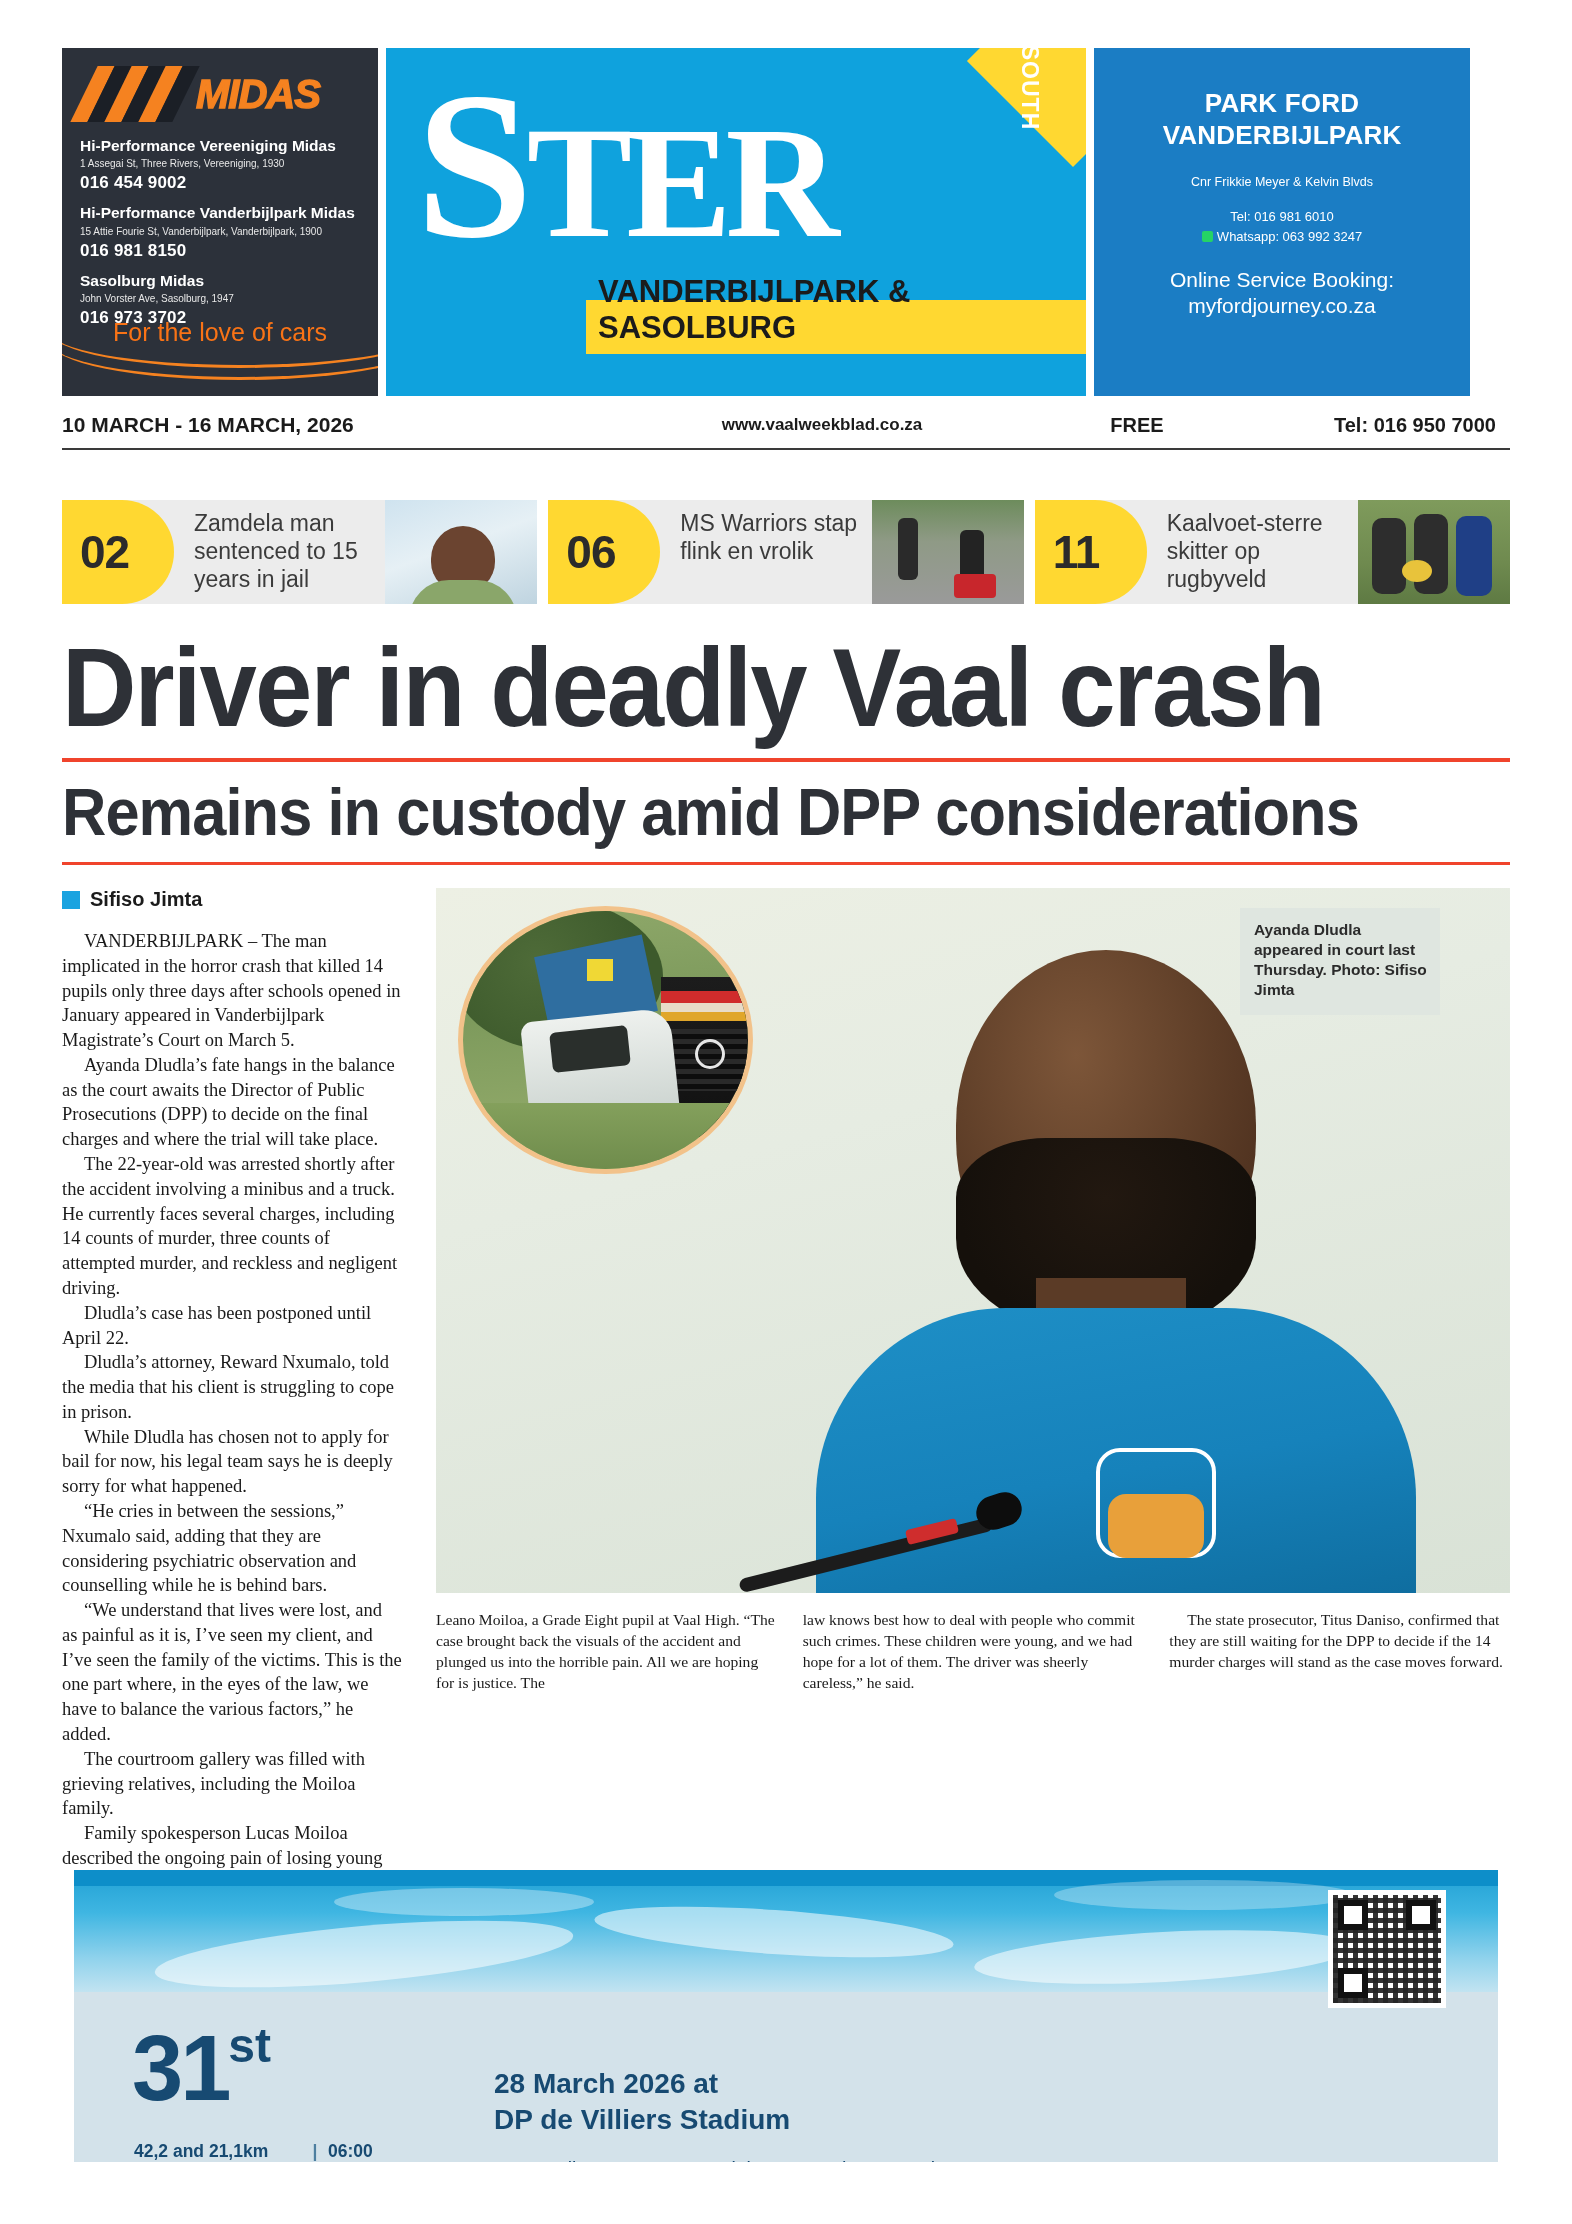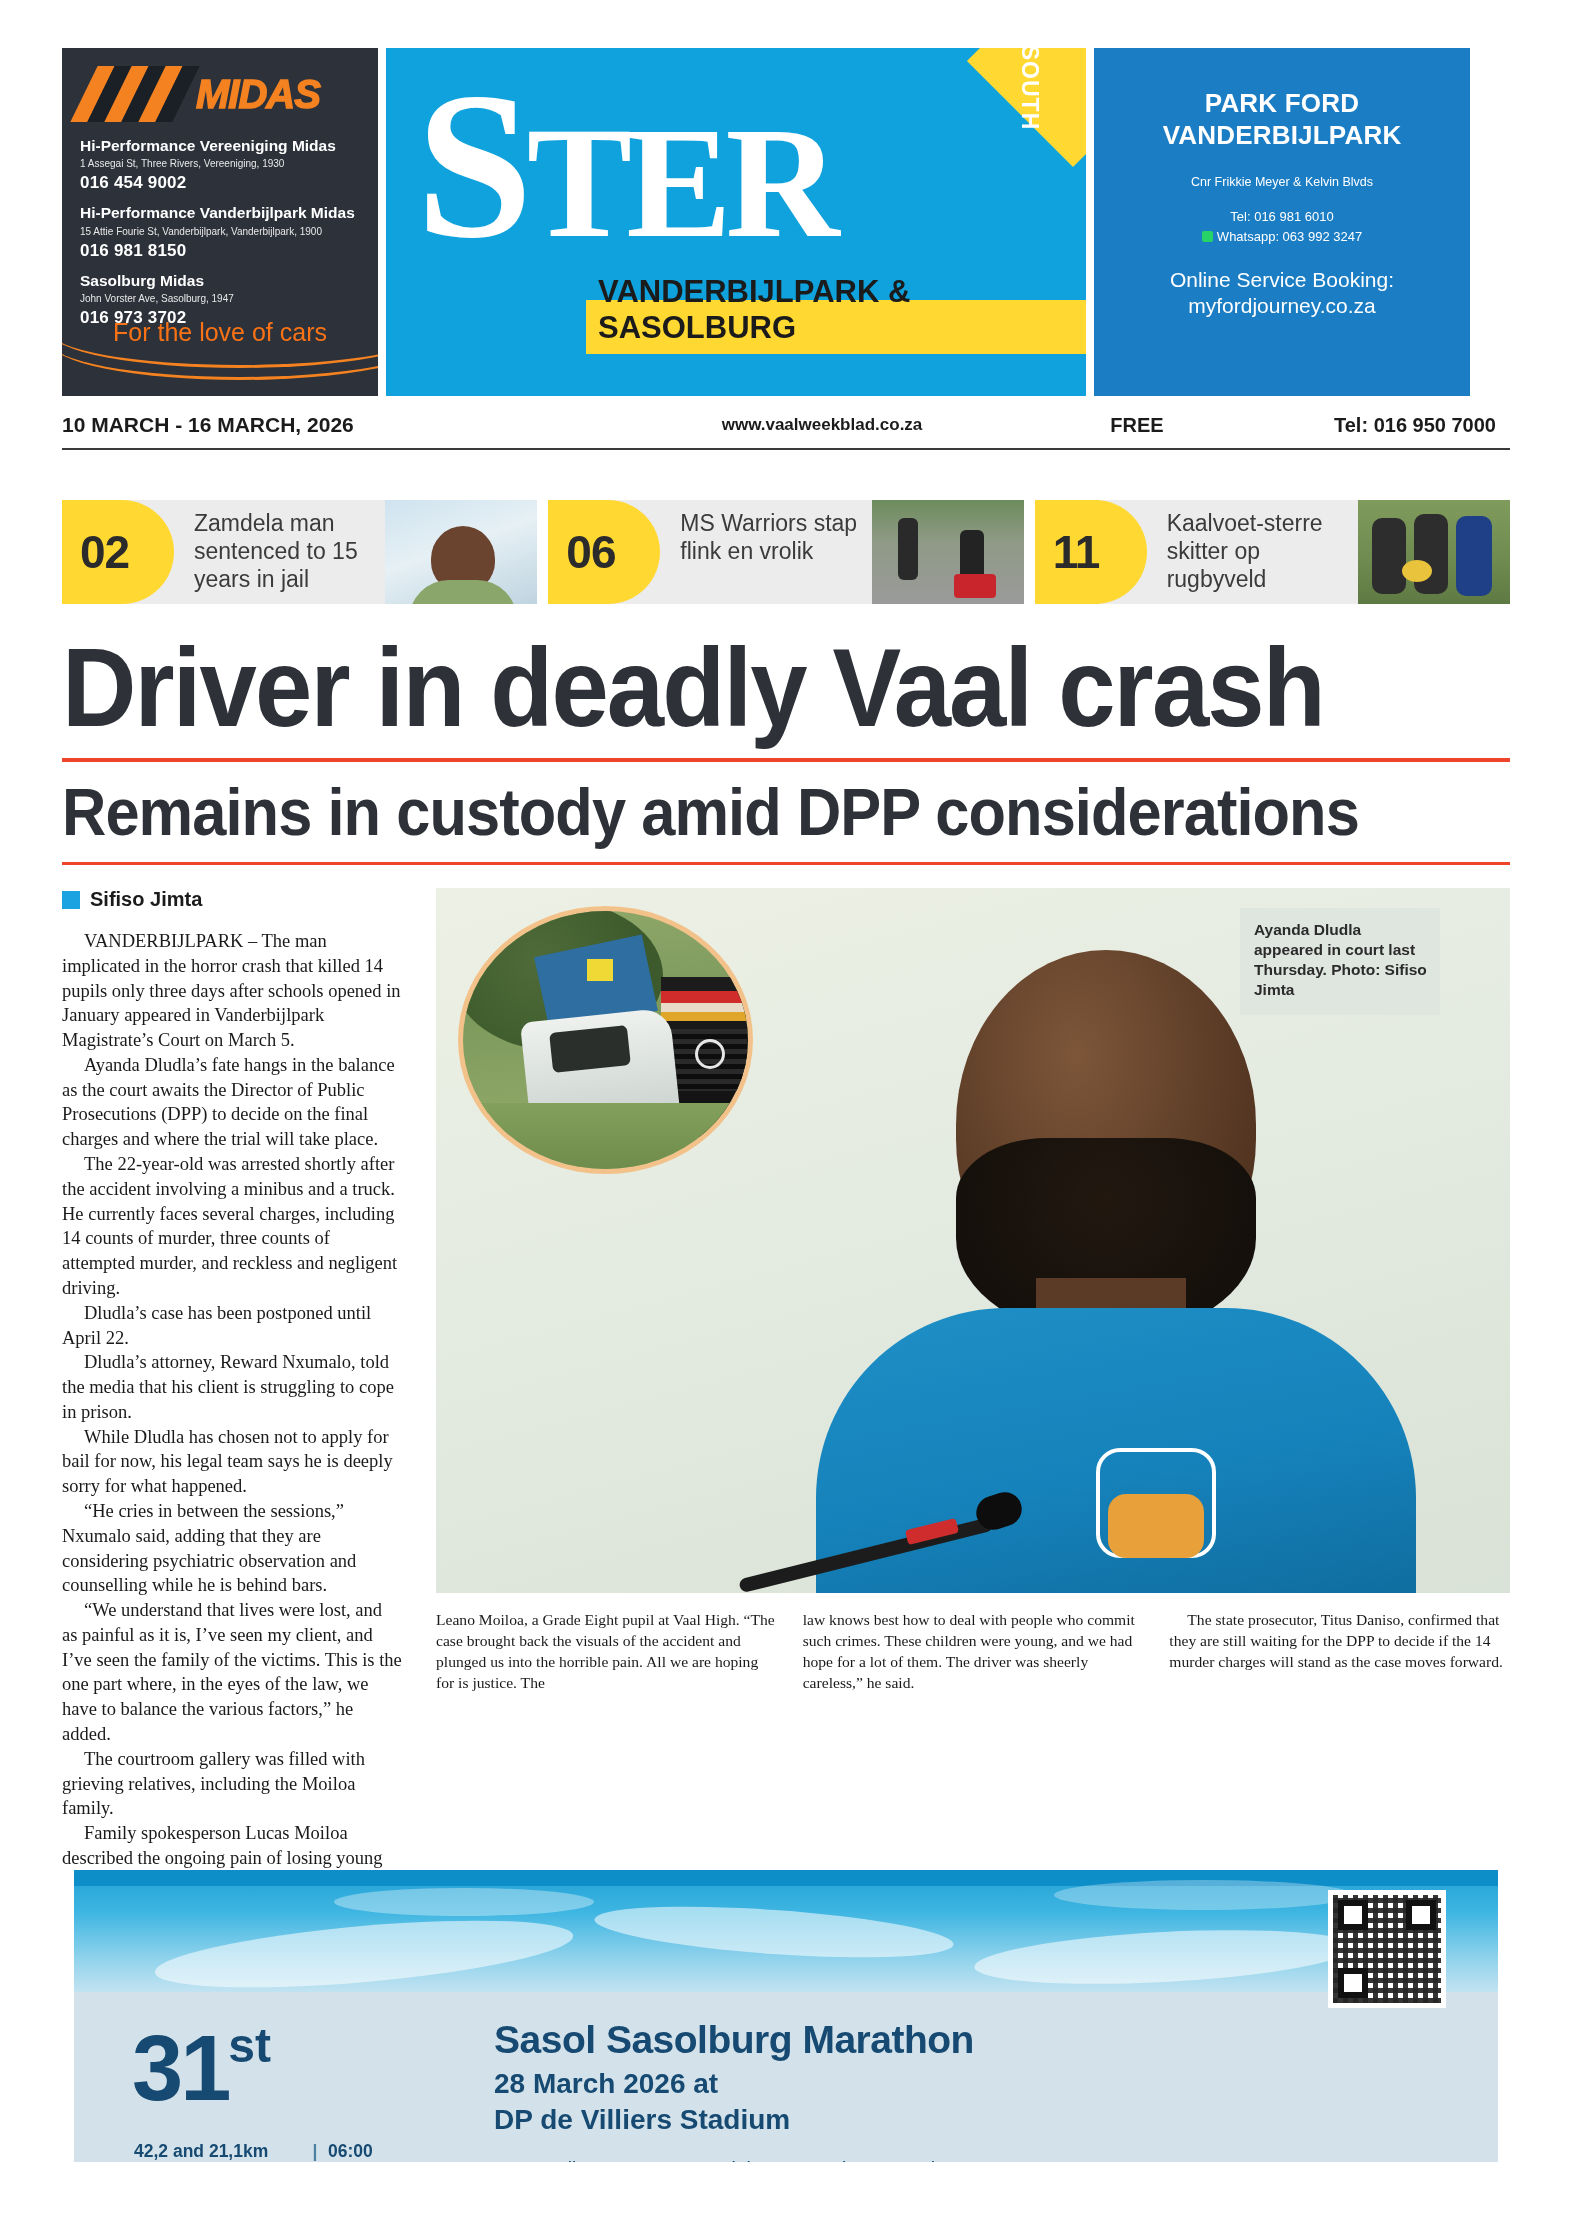--- a/index.html
+++ b/index.html
@@ -417,21 +417,20 @@
             <tr>
           <td class="lbl">42,2 and 21,1km</td>
           <td class="pipe">|</td>
           <td>06:00</td>
         </tr>
 
       </tbody>
         </table>
     </div>
 
-    <div class="ad-title">Sasol Sasolburg Marathon</div>
     <div class="ad-date">28 March 2026 at</div>
     <div class="ad-venue">DP de Villiers Stadium</div>
     <div class="ad-enter">Enter online on www.entryninja or scan the QR code.</div>
 
     <div class="qr">
       <div class="qr-grid"></div>
       <div class="qr-eye qr-e1"></div>
       <div class="qr-eye qr-e2"></div>
       <div class="qr-eye qr-e3"></div>
     </div>

